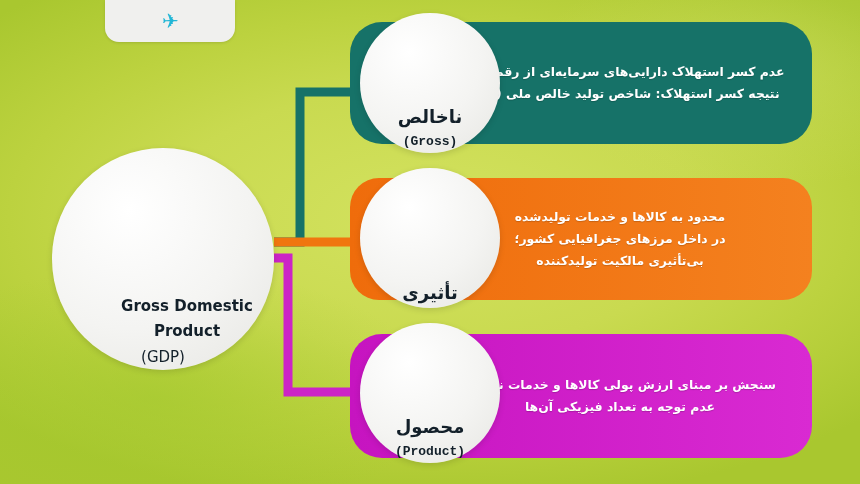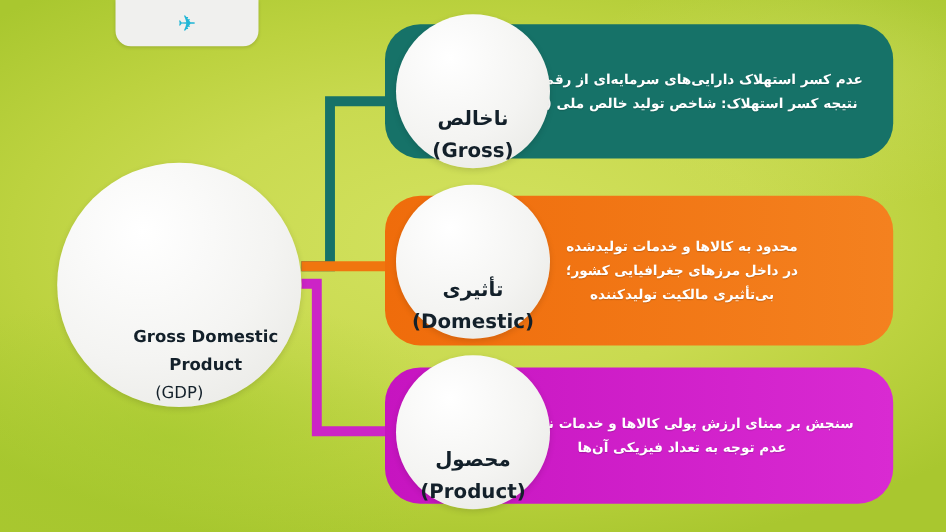--- a/index.html
+++ b/index.html
@@ -52,22 +52,22 @@
   .bar .btxt{
     width:100%;
     padding:0 18px 0 96px;
     font-size:12.4px;
     font-weight:bold;
     line-height:1.75;
     white-space:pre-line;
     text-shadow:0 1px 1px rgba(0,0,0,.18);
   }
   #bar-gross   { left:350px; top:22px;  width:462px; height:122px; background:#167268; }
-  #bar-domestic{ left:350px; top:178px; width:462px; height:136px; background:#f0760f;
-                 background:linear-gradient(90deg,#ef6c0b 0%,#f4811f 100%); }
+  #bar-domestic{ left:350px; top:178px; width:462px; height:122px; background:#f0760f;
+                 background:linear-gradient(90deg,#ef6c0b 0%,#f4811f 100%);border-radius:29px; }
   #bar-product { left:350px; top:334px; width:462px; height:124px; background:#cc24c6;
                  background:linear-gradient(90deg,#c614c0 0%,#d92ad2 100%); }
 
   
   .circle{
     position:absolute;border-radius:50%;
     background:radial-gradient(circle at 35% 28%, #ffffff 0%, #f4f4f2 55%, #e6e6e2 100%);
     box-shadow:0 2px 6px rgba(0,0,0,.13);
     display:flex;flex-direction:column;align-items:center;justify-content:flex-end;
     text-align:center;color:#13202a;
@@ -75,21 +75,21 @@
   #c-main{ left:52px; top:148px; width:222px; height:222px; }
   #c-main .l1{font-size:16.5px;font-weight:bold;line-height:1.5;}
   #c-main .l2{font-size:15px;font-weight:bold;line-height:1.7;direction:ltr;margin-left:48px;}
   #c-main .l3{font-size:15px;font-weight:normal;line-height:1.7;direction:ltr;}
 
   .sub{width:140px;height:140px;left:360px;}
   #c-gross   { top:13px; }
   #c-domestic{ top:168px; }
   #c-product { top:323px; }
   .sub .s1{font-size:18px;font-weight:bold;line-height:1.6;}
-  .sub .s2{font-size:18px;font-weight:bold;line-height:1.6;direction:ltr;}
+  .sub .s2{font-size:13px;font-weight:bold;line-height:1.6;direction:ltr;font-family:Liberation Mono, monospace;}
 </style>
 </head>
 <body>
 
 <div id="bg"></div>
 
 <svg id="links" viewBox="0 0 860 484">
   <path d="M274 242 H300 V92 H372" fill="none" stroke="#167268" stroke-width="9" stroke-linecap="butt"></path>
   <path d="M274 242 H372" fill="none" stroke="#f0760f" stroke-width="9"></path>
   <path d="M274 258 H288 V392 H372" fill="none" stroke="#cc24c6" stroke-width="9"></path>
@@ -113,21 +113,20 @@
   <div class="l2">Gross Domestic Product</div>
   <div class="l3">(GDP)</div>
 </div>
 
 <div class="circle sub" id="c-gross">
   <div class="s1">ناخالص</div>
   <div class="s2">(Gross)</div>
 </div>
 <div class="circle sub" id="c-domestic">
   <div class="s1">تأثیری</div>
-  <div class="s2">(Domestic)</div>
 </div>
 <div class="circle sub" id="c-product">
   <div class="s1">محصول</div>
   <div class="s2">(Product)</div>
 </div>
 
 <div id="logo">
   <div class="lmark">✈</div>
 </div>
 

